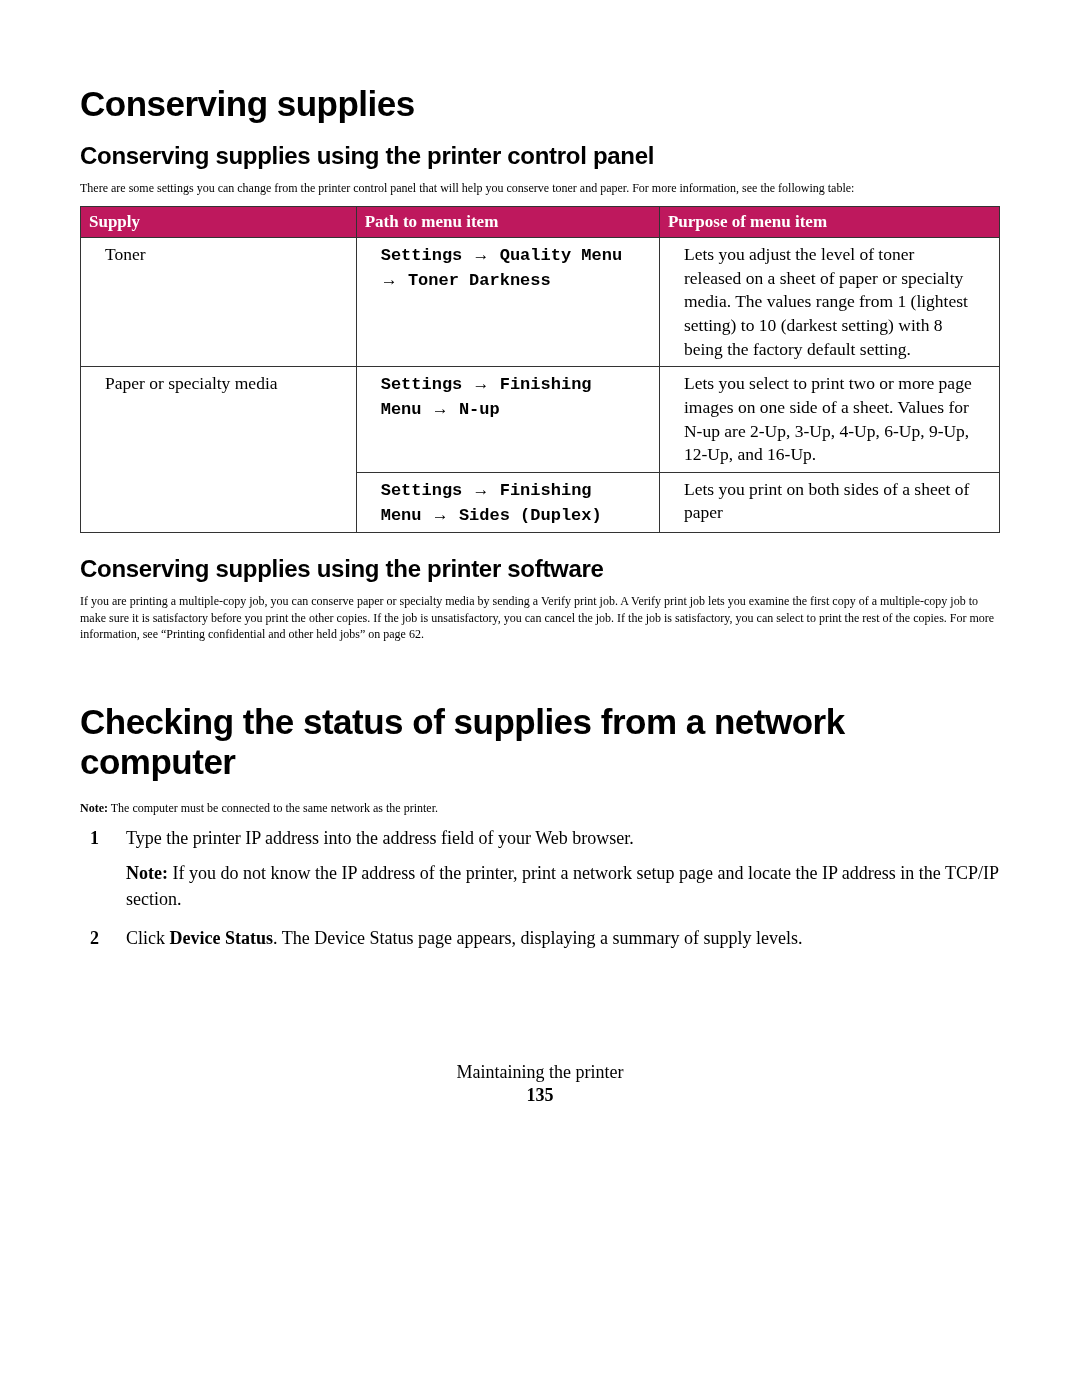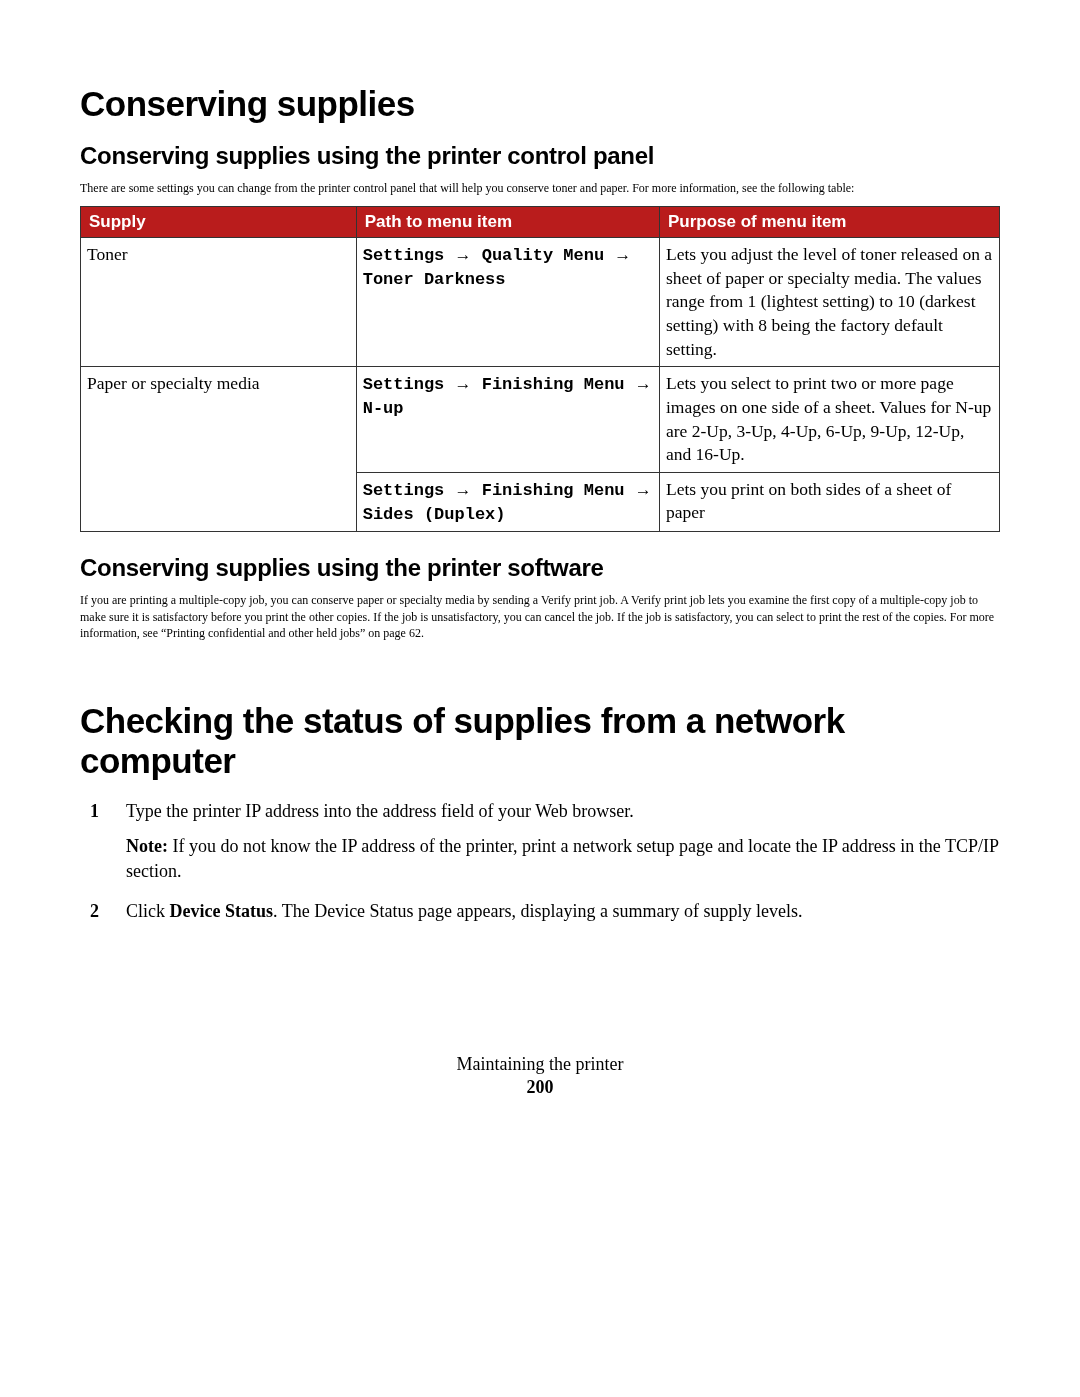--- a/index.html
+++ b/index.html
@@ -35,33 +35,33 @@
     line-height: 1.35;
     margin: 0 0 10px 0;
   }
   table {
     border-collapse: collapse;
     width: 100%;
     margin: 6px 0 22px 0;
     font-size: 17.5px;
   }
   th {
-    background: #b91c1c;
+    background: #be185d;
     color: #fff;
     text-align: left;
-    font-family: Liberation Sans, sans-serif;
+    font-family: Liberation Serif, serif;
     font-weight: bold;
     padding: 5px 8px;
     border: 1px solid #333;
     font-size: 17px;
     margin-top: 32px;
   }
   td {
     border: 1px solid #333;
-    padding: 5px 6px;
+    padding: 5px 24px;
     vertical-align: top;
     line-height: 1.35;
   }
   td.path {
     font-family: 'Courier New', monospace;
     font-weight: bold;
     font-size: 17px;
     line-height: 1.4;
   }
   .arrow {
@@ -83,21 +83,21 @@
   ol.steps > li .num {
     position: absolute;
     left: 10px;
     top: 0;
     font-weight: bold;
   }
   .note { margin-top: 10px; }
   .note strong { font-weight: bold; }
   .footer {
     position: absolute;
-    bottom: 40px;
+    bottom: 32px;
     left: 0;
     width: 100%;
     text-align: center;
     font-size: 18px;
   }
   .footer .page-num {
     font-weight: bold;
     margin-top: 2px;
   }
 </style>
@@ -142,36 +142,39 @@
       </tr>
     </tbody>
   </table>
 
   <h2>Conserving supplies using the printer software</h2>
   <p>If you are printing a multiple-copy job, you can conserve paper or specialty media by sending a Verify print job. A Verify print job lets you examine the first copy of a multiple-copy job to make sure it is satisfactory before you print the other copies. If the job is unsatisfactory, you can cancel the job. If the job is satisfactory, you can select to print the rest of the copies. For more information, see “Printing confidential and other held jobs” on page 62.</p>
 
   <div class="section2">
     <h1>Checking the status of supplies from a network computer</h1>
 
+    <p>
+      <strong>Note:</strong><span> The computer must be connected to the same network as the printer.</span>
+    </p>
 
     <ol class="steps">
       <li>
         <span class="num">1</span>
         <span>Type the printer IP address into the address field of your Web browser.</span>
         <div class="note">
           <strong>Note:</strong><span> If you do not know the IP address of the printer, print a network setup page and locate the IP address in the TCP/IP section.</span>
         </div>
       </li>
       <li>
         <span class="num">2</span>
         <span>
           <span>Click </span><strong>Device Status</strong><span>. The Device Status page appears, displaying a summary of supply levels.</span>
         </span>
       </li>
     </ol>
   </div>
 
   <div class="footer">
     <div>Maintaining the printer</div>
-    <div class="page-num">200</div>
+    <div class="page-num">135</div>
   </div>
 
 </div>
 
 </body></html>

